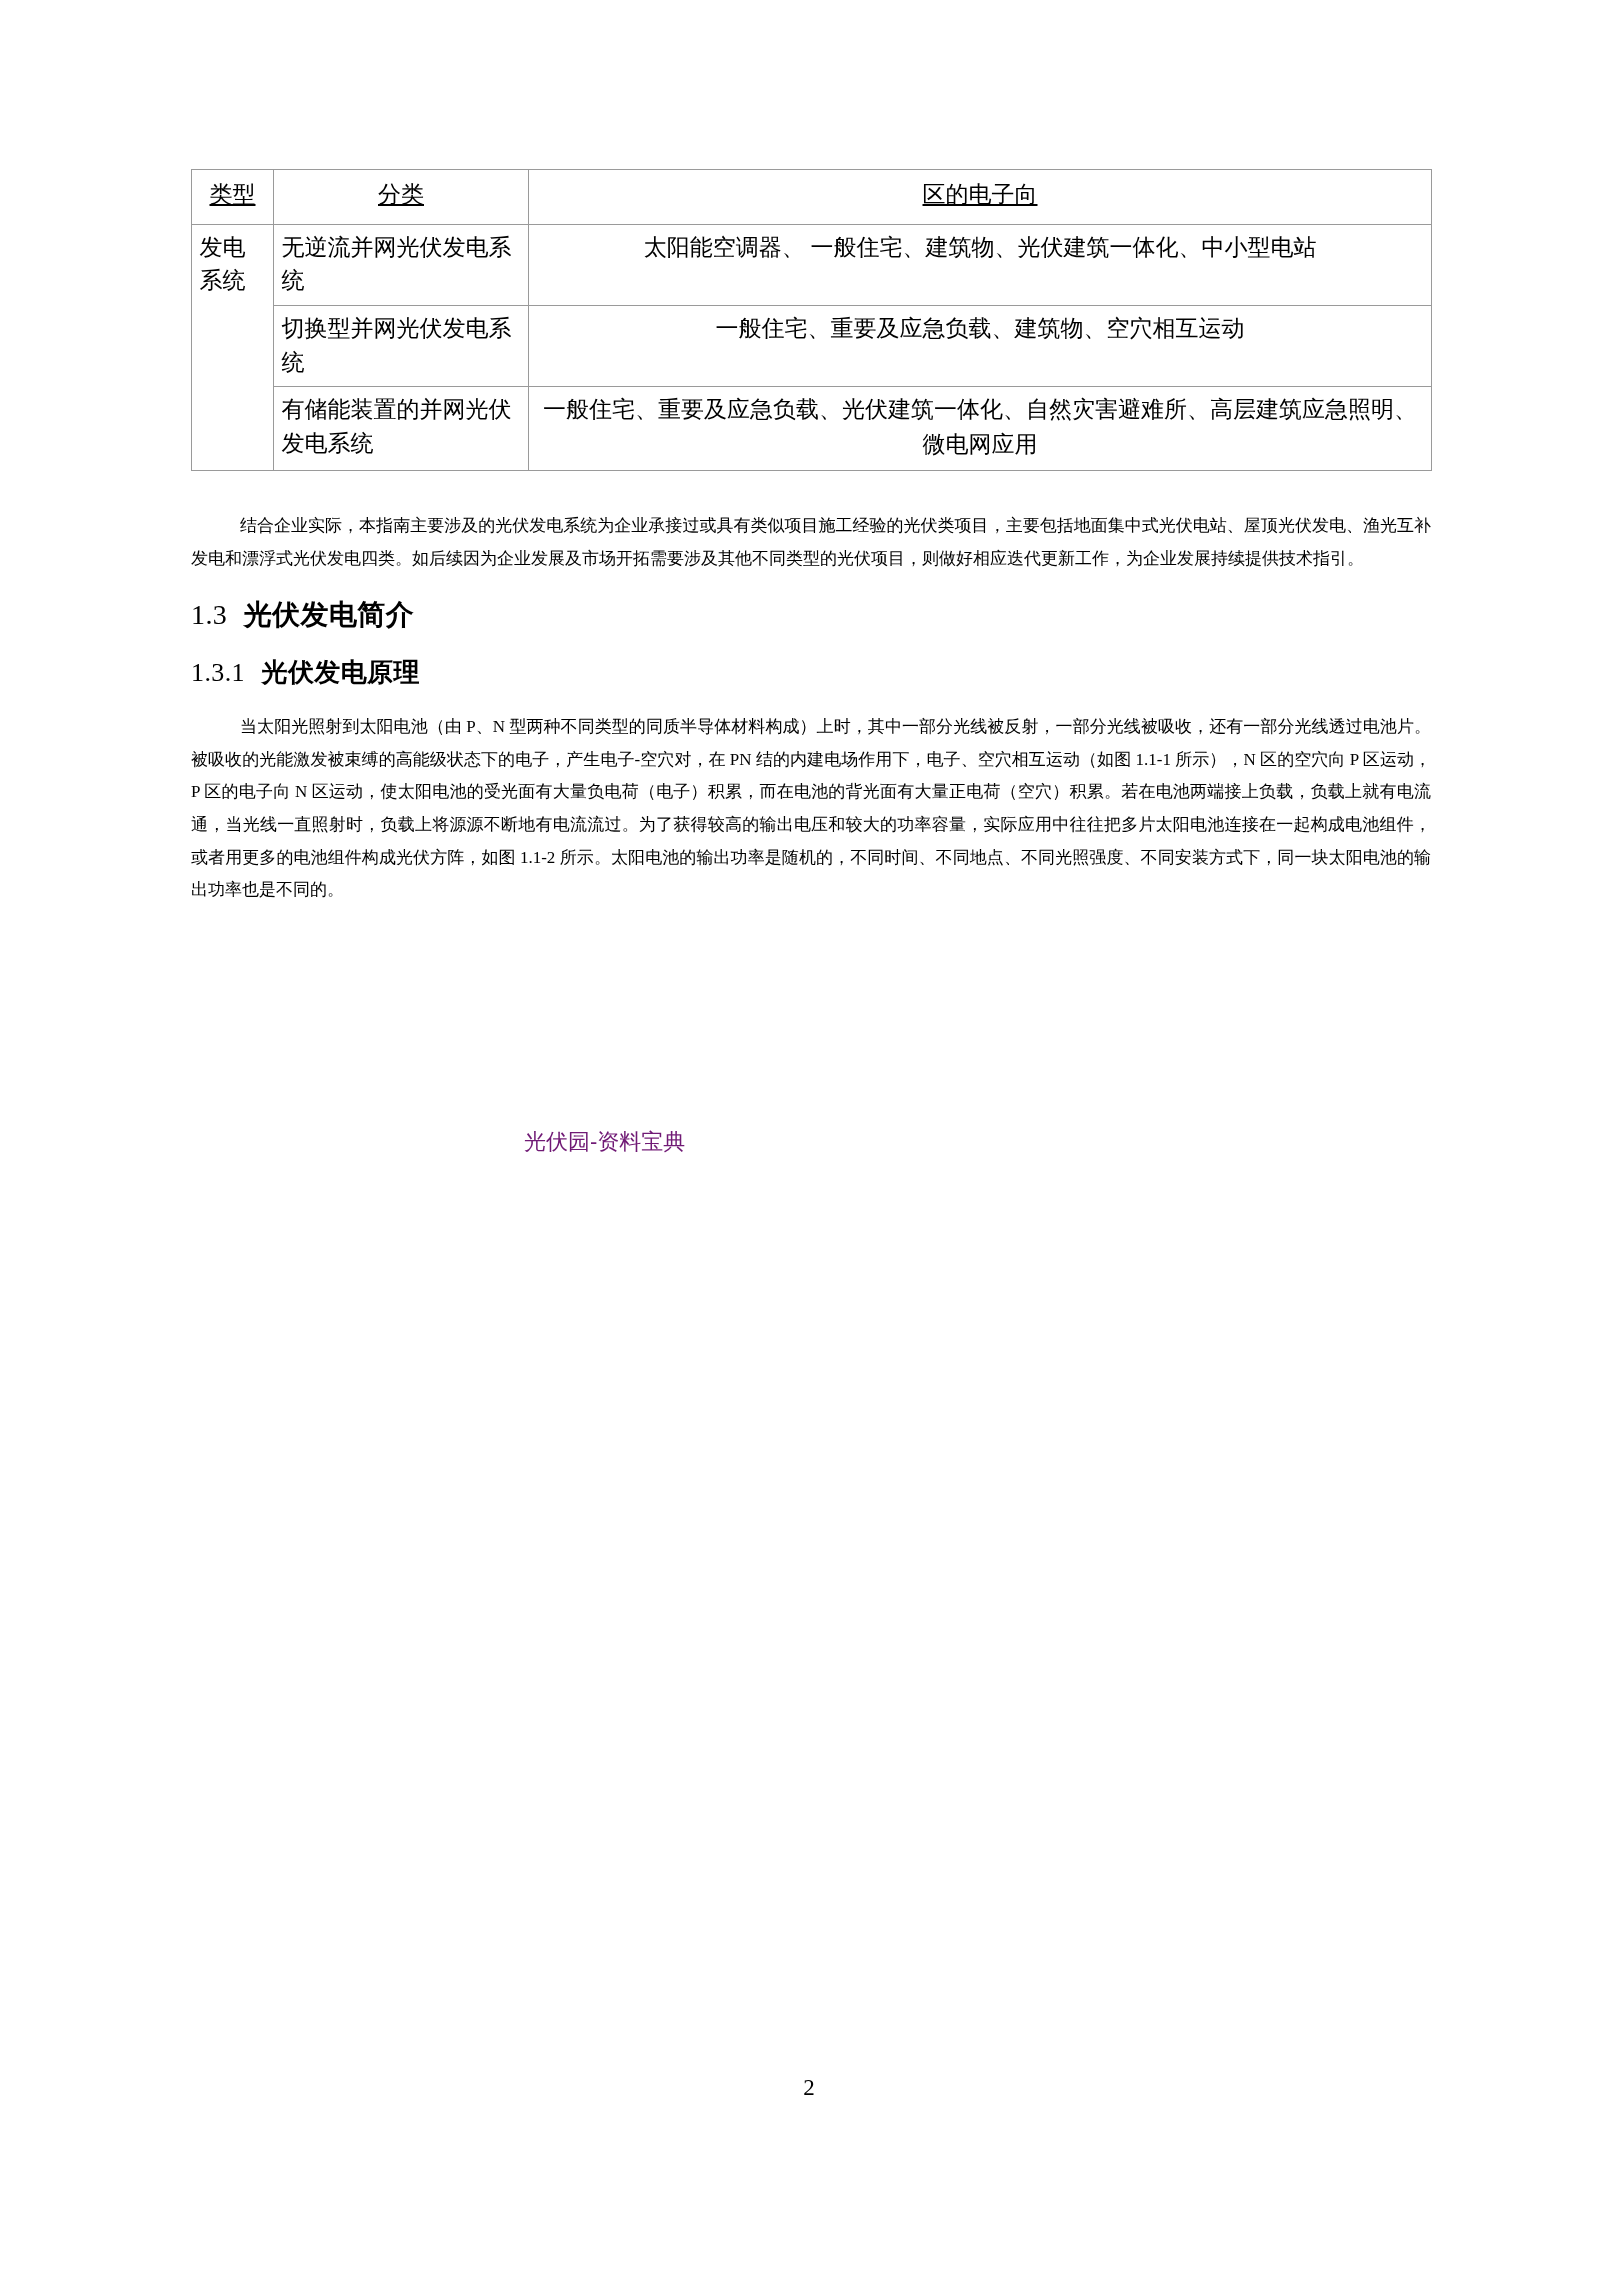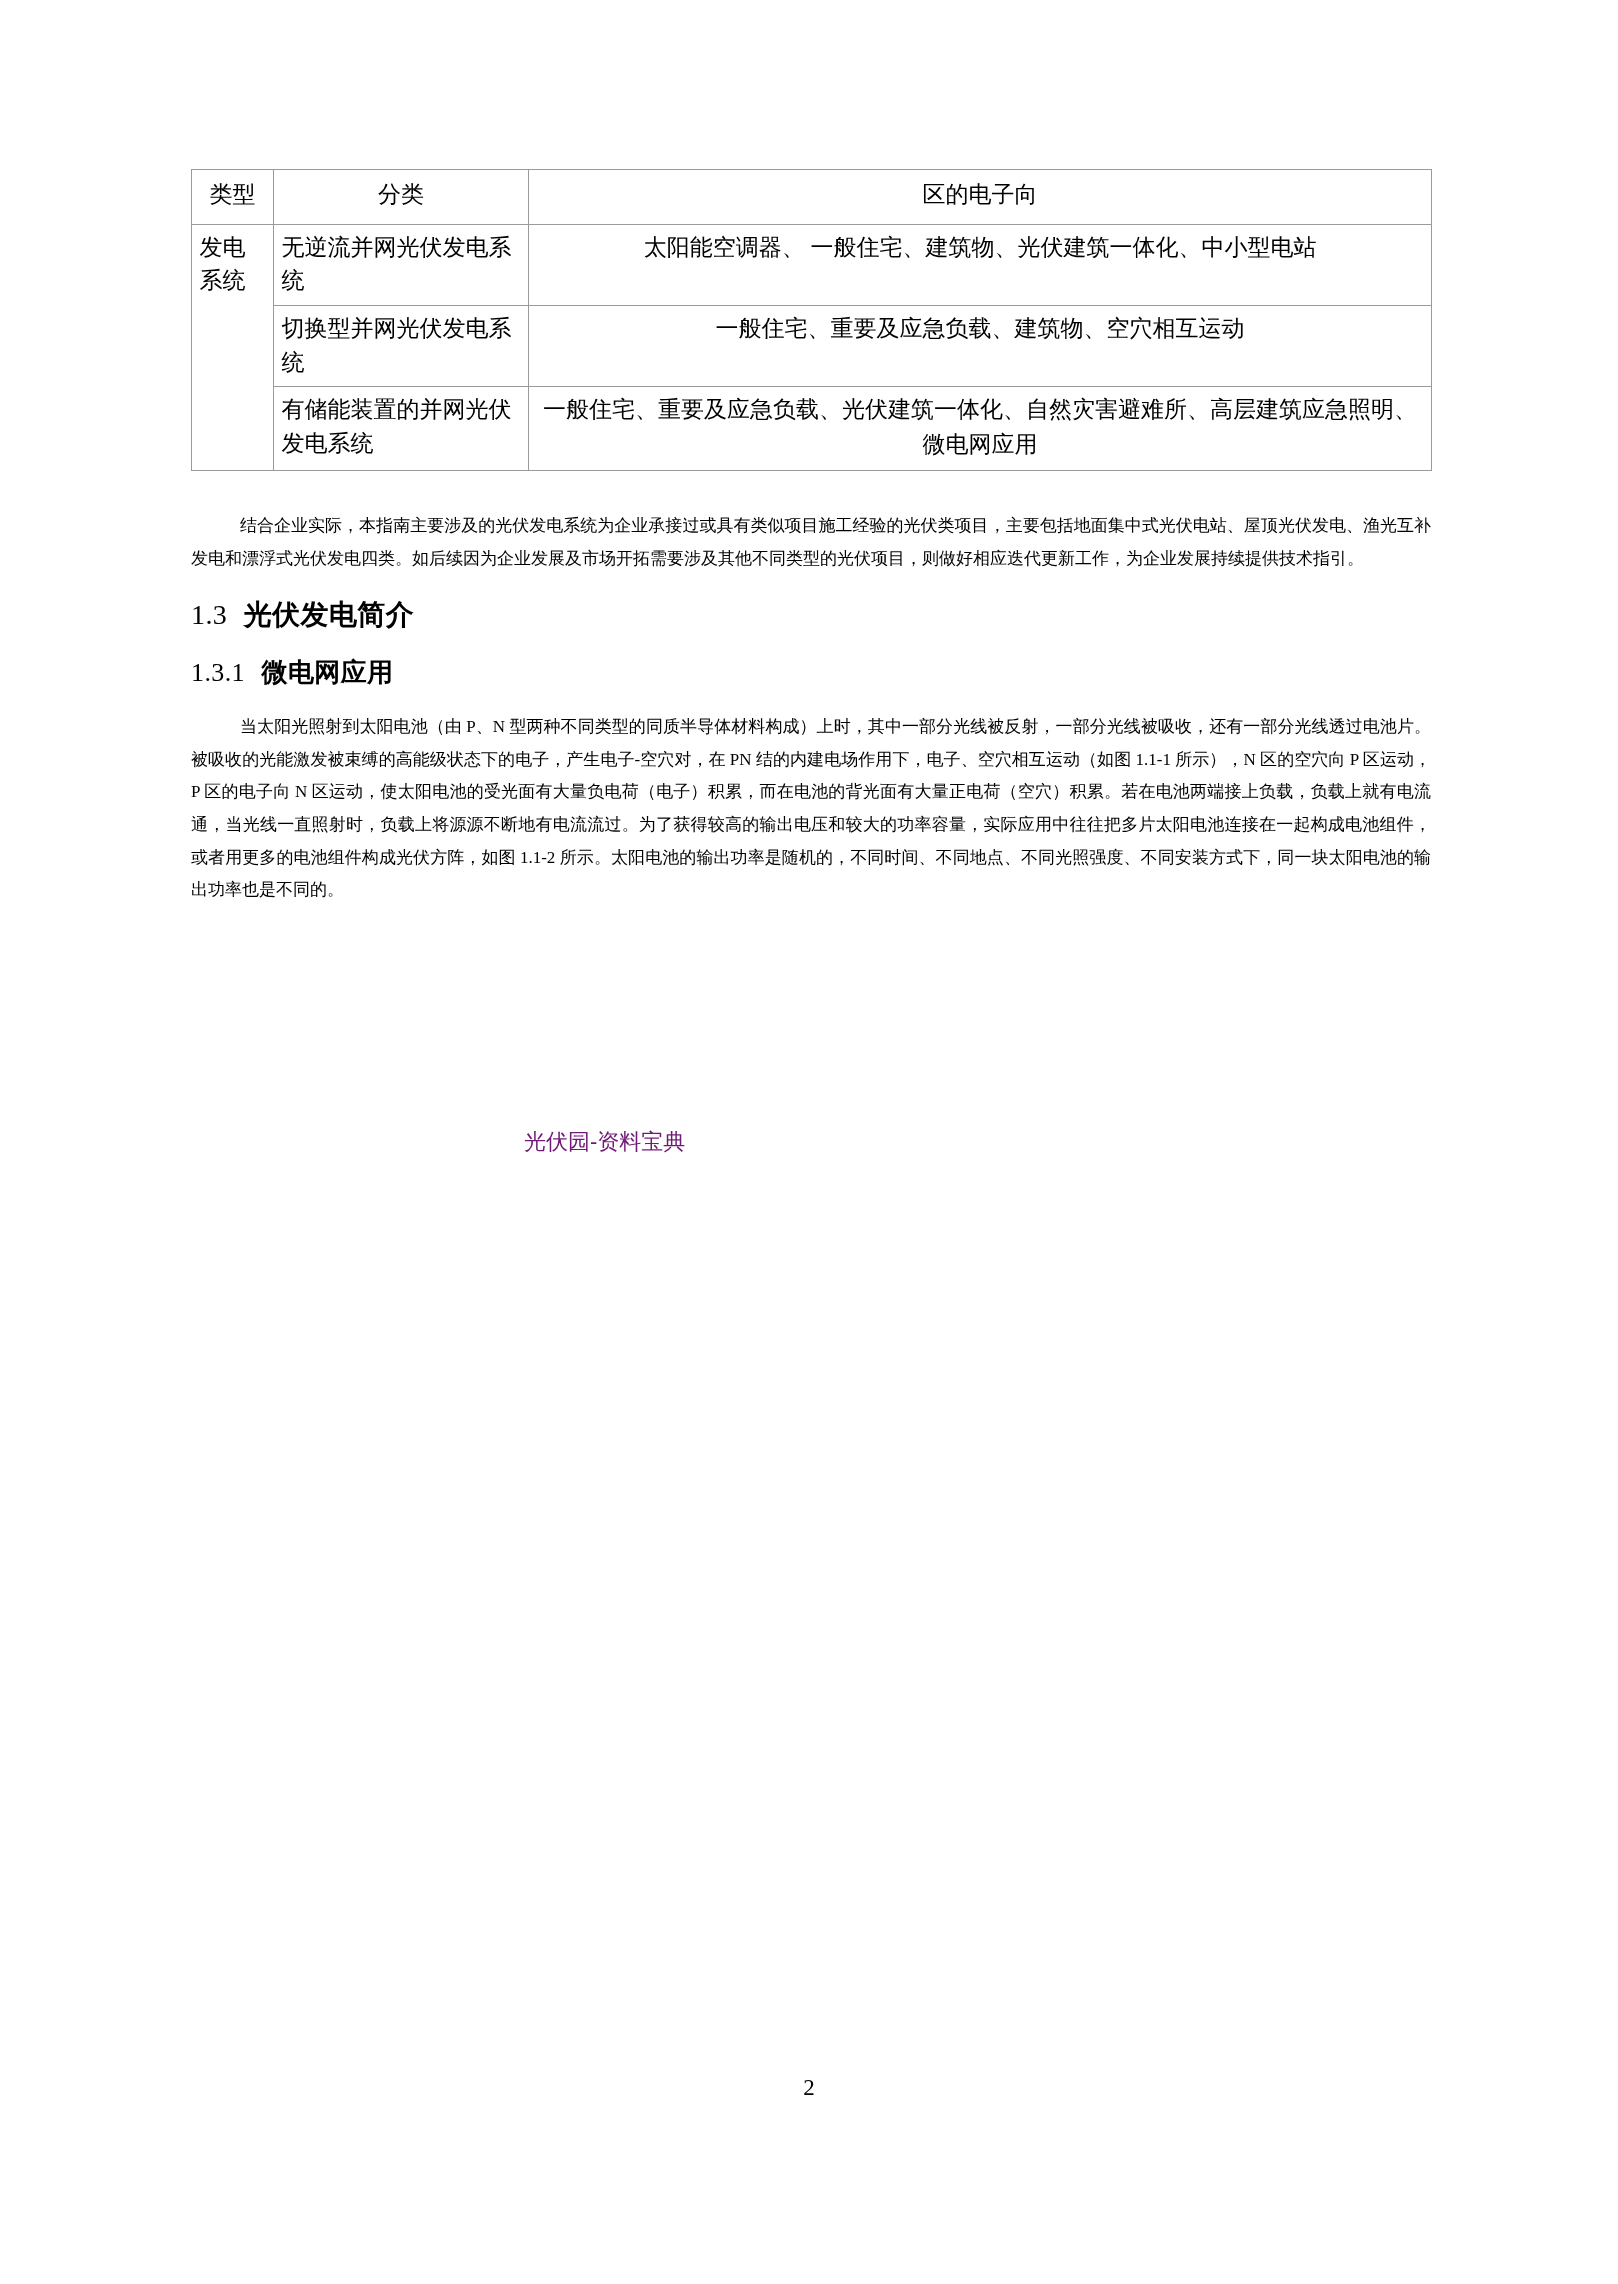--- a/index.html
+++ b/index.html
@@ -36,20 +36,21 @@
     border: 1.5px solid #9a9a9a;
     padding: 6px 7.5px 7.5px 7.5px;
     vertical-align: top;
     font-weight: normal;
     font-family: "Liberation Serif", "DejaVu Serif", serif;
   }
   table.classification thead td {
     text-align: center;
     padding-top: 7.5px;
     padding-bottom: 12px;
+    text-decoration: underline;
   }
   .col-type { width: 82px; }
   .col-cat  { width: 255px; }
   .col-ex   { width: 903px; }
   td.type-cell {
     text-align: left;
     line-height: 1.45;
   }
   td.cat-cell {
     text-align: left;
@@ -151,21 +152,21 @@
 
     <div class="spacer-sm"></div>
 
     <h2 class="h-sec">
       <span class="h-num">1.3</span><span class="h-gap"></span><span>光伏发电简介</span>
     </h2>
 
     <div class="spacer-sm"></div>
 
     <h3 class="h-sub">
-      <span class="h-num">1.3.1</span><span class="h-gap"></span><span>微电网应用</span>
+      <span class="h-num">1.3.1</span><span class="h-gap"></span><span>光伏发电原理</span>
     </h3>
 
     <div class="spacer-sm"></div>
 
 
     <p class="body">当太阳光照射到太阳电池（由 P、N 型两种不同类型的同质半导体材料构成）上时，其中一部分光线被反射，一部分光线被吸收，还有一部分光线透过电池片。被吸收的光能激发被束缚的高能级状态下的电子，产生电子-空穴对，在 PN 结的内建电场作用下，电子、空穴相互运动（如图 1.1-1 所示），N 区的空穴向 P 区运动，P 区的电子向 N 区运动，使太阳电池的受光面有大量负电荷（电子）积累，而在电池的背光面有大量正电荷（空穴）积累。若在电池两端接上负载，负载上就有电流通，当光线一直照射时，负载上将源源不断地有电流流过。为了获得较高的输出电压和较大的功率容量，实际应用中往往把多片太阳电池连接在一起构成电池组件，或者用更多的电池组件构成光伏方阵，如图 1.1-2 所示。太阳电池的输出功率是随机的，不同时间、不同地点、不同光照强度、不同安装方式下，同一块太阳电池的输出功率也是不同的。</p>
 
   </div>
 
   <div class="watermark">光伏园-资料宝典</div>

